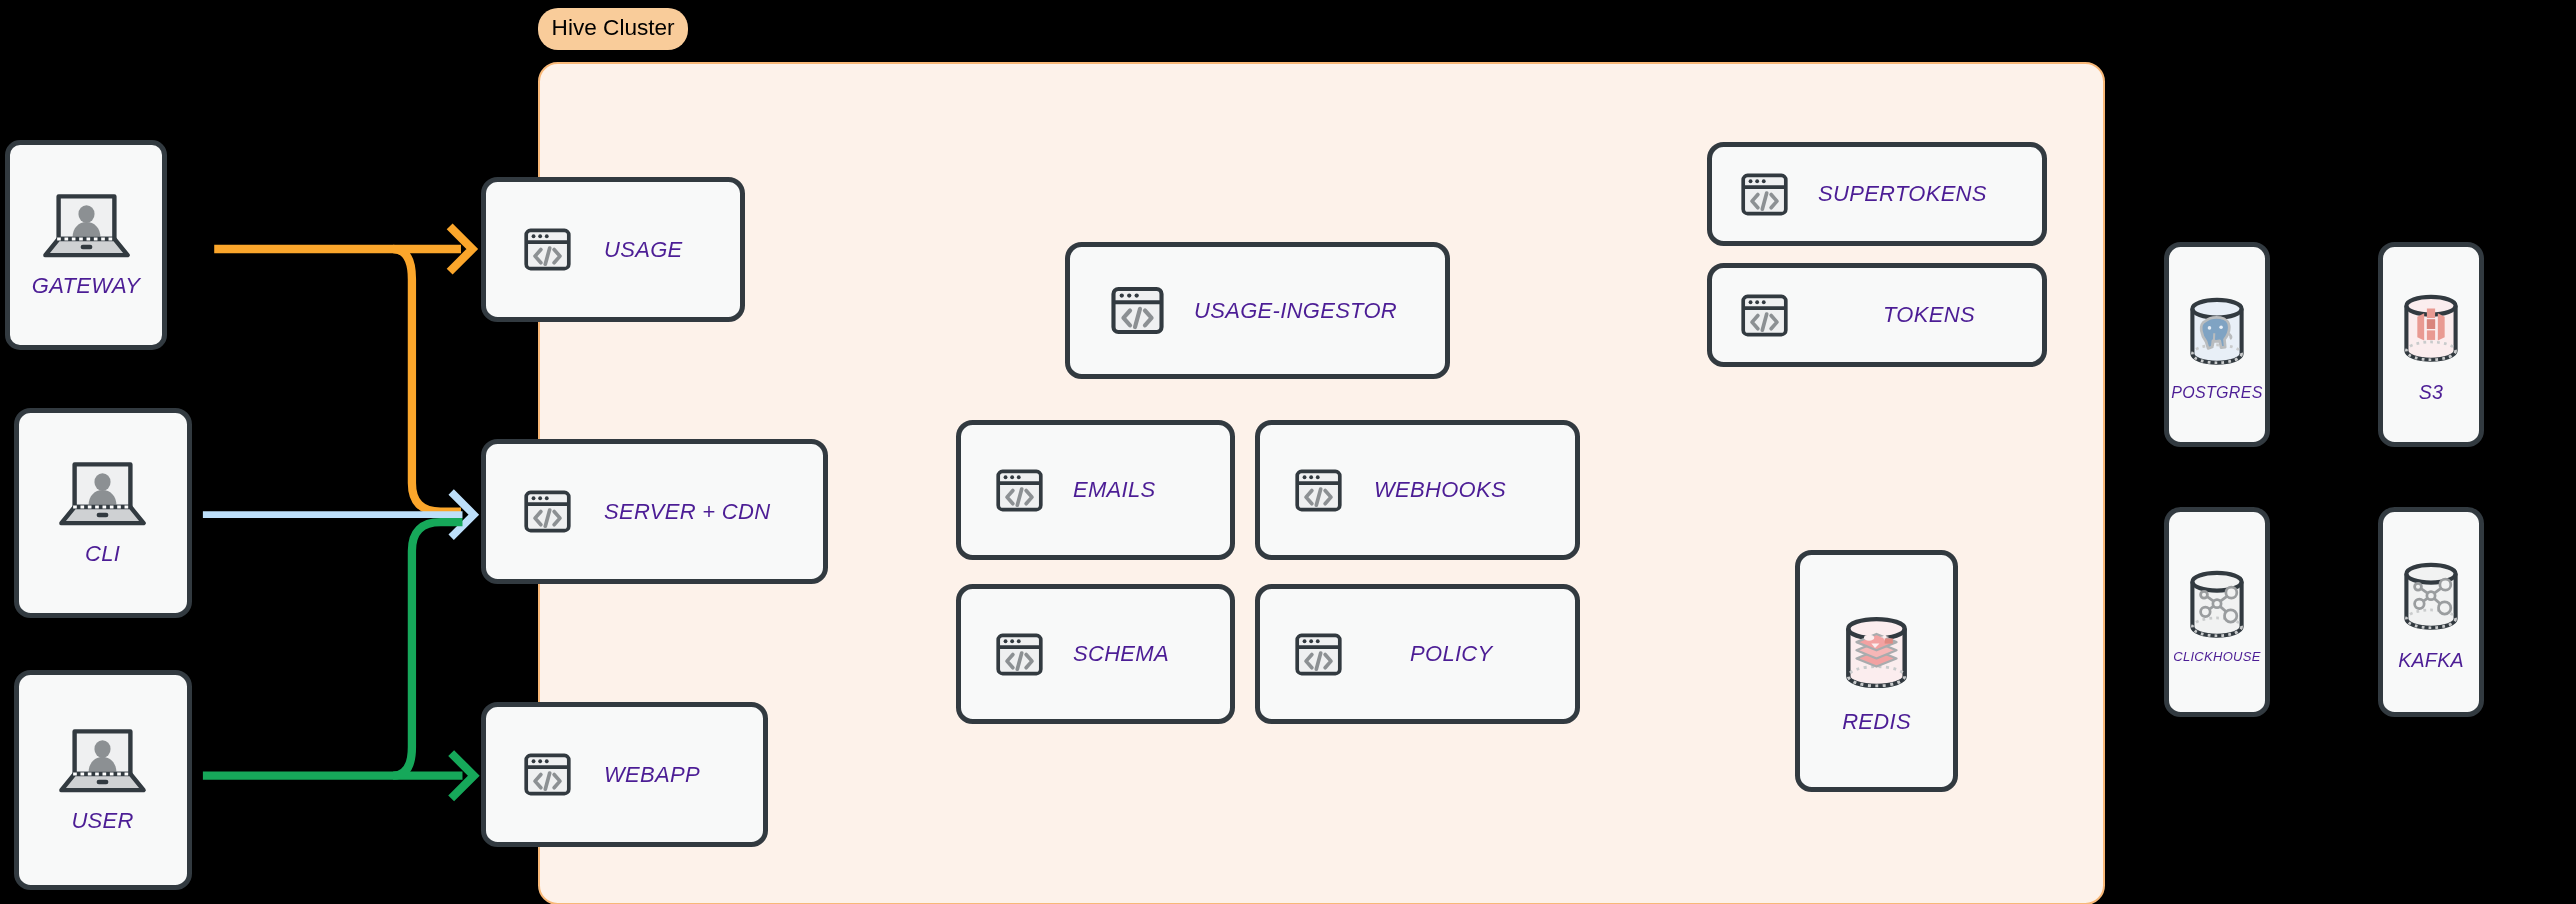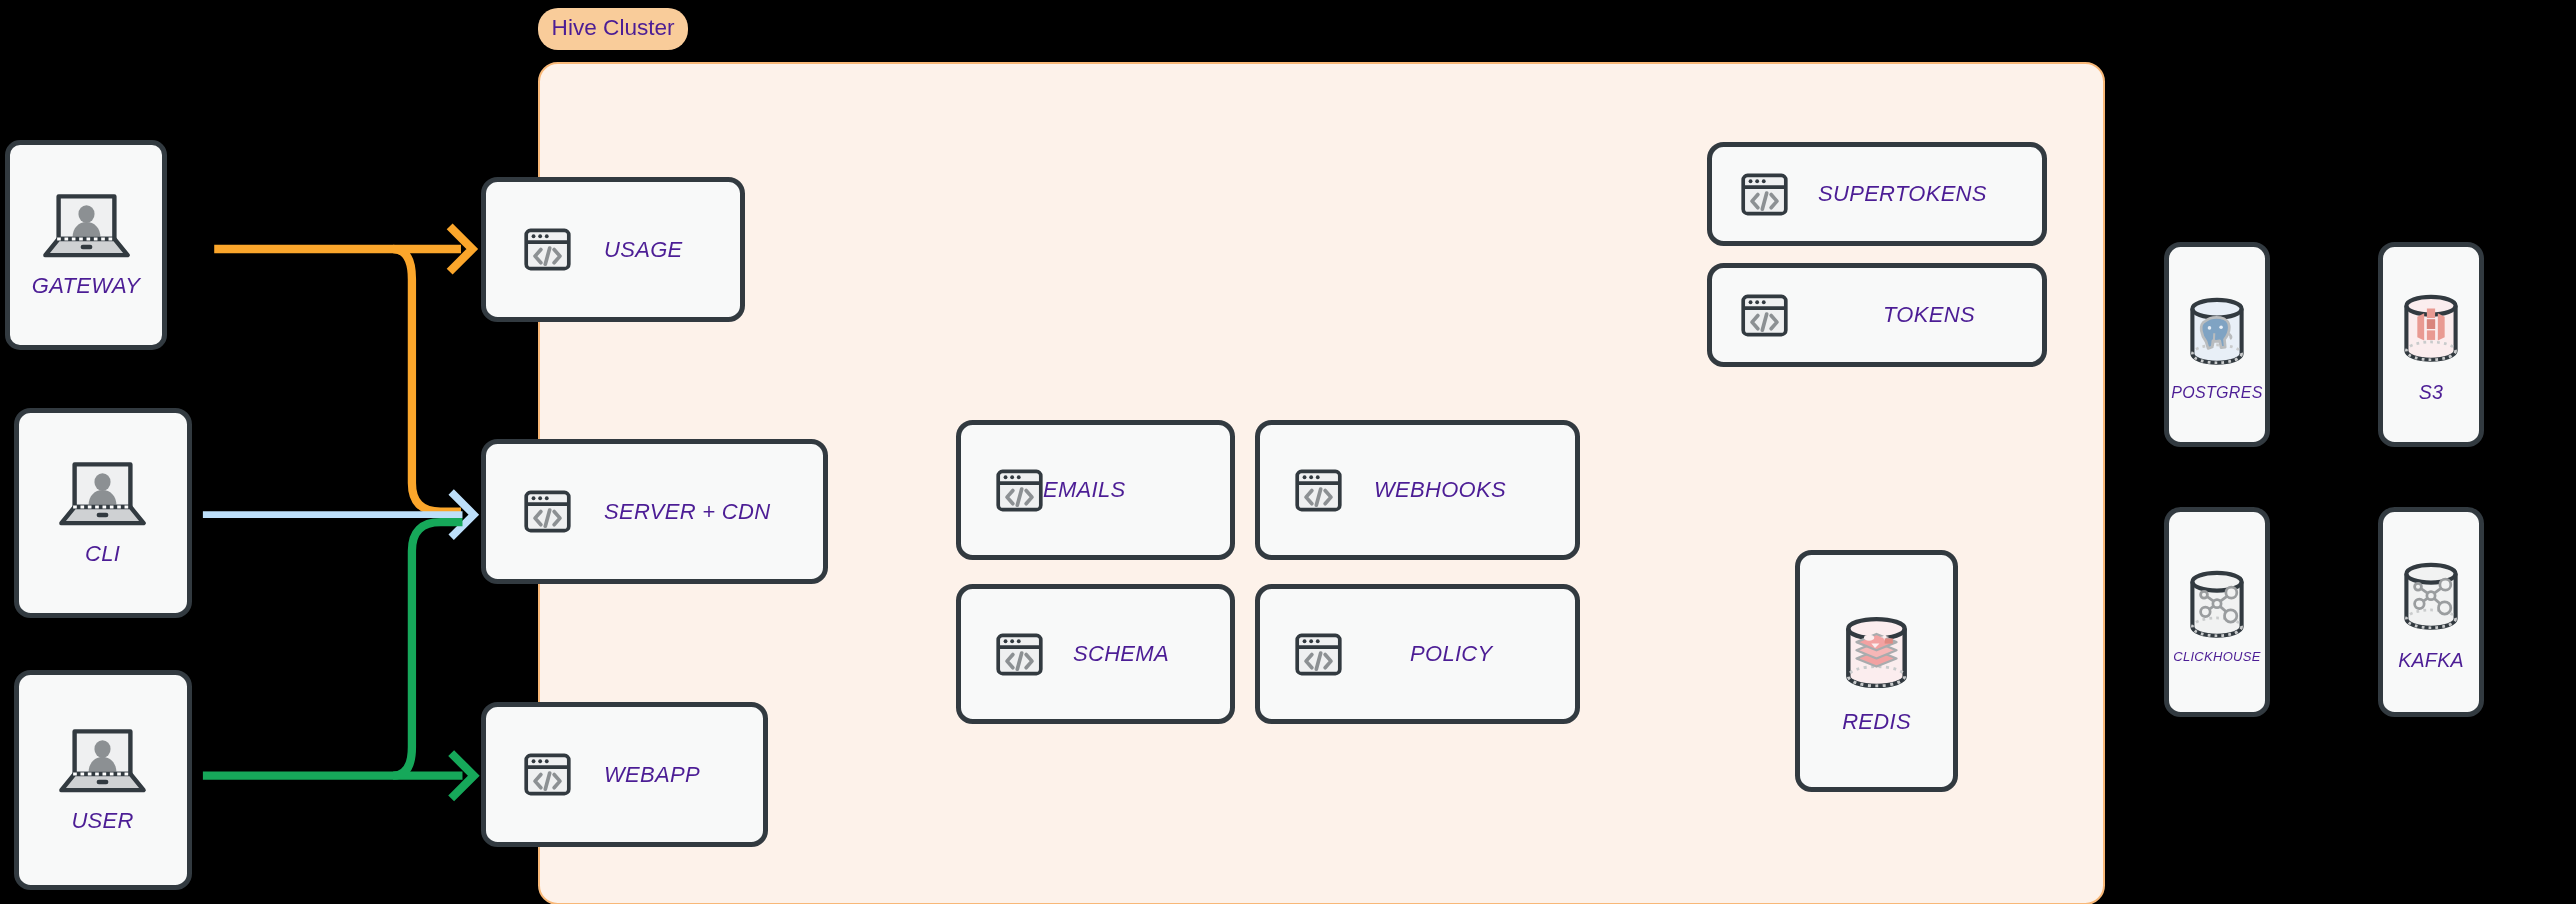--- a/index.html
+++ b/index.html
@@ -30,21 +30,21 @@
     position: absolute;
     background: #FDF2EA;
     border: 2.3px solid #F8B878;
     border-radius: 19.6px;
     z-index: 2;
   }
   .cluster-badge {
     position: absolute;
     background: #F9CC9A;
     border-radius: 20px;
-    color: #4c1d95;
+    color: #000000;
     font-size: 22.6px;
     font-weight: 400;
     line-height: 1;
     padding: 9px 13.6px 10.6px 13.6px;
     white-space: nowrap;
     z-index: 6;
     font-family: "Liberation Sans", sans-serif;
   }
 
   
@@ -199,35 +199,50 @@
         <circle cx="22" cy="14" r="2.6" fill="#323A40"></circle>
         <circle cx="31" cy="14" r="2.6" fill="#323A40"></circle>
         <polyline points="23,32 15,41 23,50" fill="none" stroke="#8C9093" stroke-width="5" stroke-linecap="round" stroke-linejoin="round"></polyline>
         <polyline points="41,32 49,41 41,50" fill="none" stroke="#8C9093" stroke-width="5" stroke-linecap="round" stroke-linejoin="round"></polyline>
         <line x1="35" y1="30" x2="29" y2="52" stroke="#8C9093" stroke-width="5" stroke-linecap="round"></line>
       </svg>
     </span>
     <span class="card-label" style="margin-left:33px;">WEBAPP</span>
   </div>
 
+  <div class="card row" style="left:1065px; top:242px; width:385px; height:137px; padding-left:41px;">
+    <span class="icon-slot svc-ico-lg">
+      <svg viewBox="0 0 64 64" width="53" height="53">
+        <rect x="3" y="6" width="58" height="52" rx="6" fill="#EFF0F1" stroke="#323A40" stroke-width="5"></rect>
+        <path d="M3 22 h58" stroke="#323A40" stroke-width="5"></path>
+        <circle cx="13" cy="14" r="2.6" fill="#323A40"></circle>
+        <circle cx="22" cy="14" r="2.6" fill="#323A40"></circle>
+        <circle cx="31" cy="14" r="2.6" fill="#323A40"></circle>
+        <polyline points="23,32 15,41 23,50" fill="none" stroke="#8C9093" stroke-width="5" stroke-linecap="round" stroke-linejoin="round"></polyline>
+        <polyline points="41,32 49,41 41,50" fill="none" stroke="#8C9093" stroke-width="5" stroke-linecap="round" stroke-linejoin="round"></polyline>
+        <line x1="35" y1="30" x2="29" y2="52" stroke="#8C9093" stroke-width="5" stroke-linecap="round"></line>
+      </svg>
+    </span>
+    <span class="card-label" style="margin-left:30px;">USAGE-INGESTOR</span>
+  </div>
 
   <div class="card row" style="left:956px; top:420px; width:279px; height:140px; padding-left:35px;">
     <span class="icon-slot svc-ico">
       <svg viewBox="0 0 64 64" width="47" height="47">
         <rect x="3" y="6" width="58" height="52" rx="6" fill="#EFF0F1" stroke="#323A40" stroke-width="5"></rect>
         <path d="M3 22 h58" stroke="#323A40" stroke-width="5"></path>
         <circle cx="13" cy="14" r="2.6" fill="#323A40"></circle>
         <circle cx="22" cy="14" r="2.6" fill="#323A40"></circle>
         <circle cx="31" cy="14" r="2.6" fill="#323A40"></circle>
         <polyline points="23,32 15,41 23,50" fill="none" stroke="#8C9093" stroke-width="5" stroke-linecap="round" stroke-linejoin="round"></polyline>
         <polyline points="41,32 49,41 41,50" fill="none" stroke="#8C9093" stroke-width="5" stroke-linecap="round" stroke-linejoin="round"></polyline>
         <line x1="35" y1="30" x2="29" y2="52" stroke="#8C9093" stroke-width="5" stroke-linecap="round"></line>
       </svg>
     </span>
-    <span class="card-label" style="font-style:italic;">EMAILS</span>
+    <span class="card-label" style="margin-left:30px;font-style:italic;">EMAILS</span>
   </div>
 
   <div class="card row" style="left:1255px; top:420px; width:325px; height:140px; padding-left:35px;">
     <span class="icon-slot svc-ico">
       <svg viewBox="0 0 64 64" width="47" height="47">
         <rect x="3" y="6" width="58" height="52" rx="6" fill="#EFF0F1" stroke="#323A40" stroke-width="5"></rect>
         <path d="M3 22 h58" stroke="#323A40" stroke-width="5"></path>
         <circle cx="13" cy="14" r="2.6" fill="#323A40"></circle>
         <circle cx="22" cy="14" r="2.6" fill="#323A40"></circle>
         <circle cx="31" cy="14" r="2.6" fill="#323A40"></circle>

